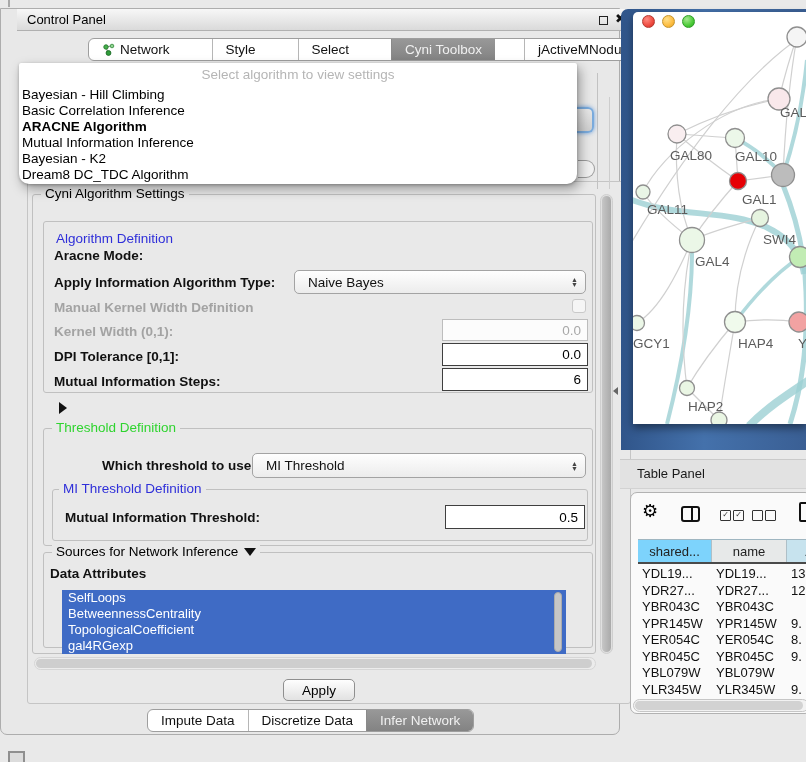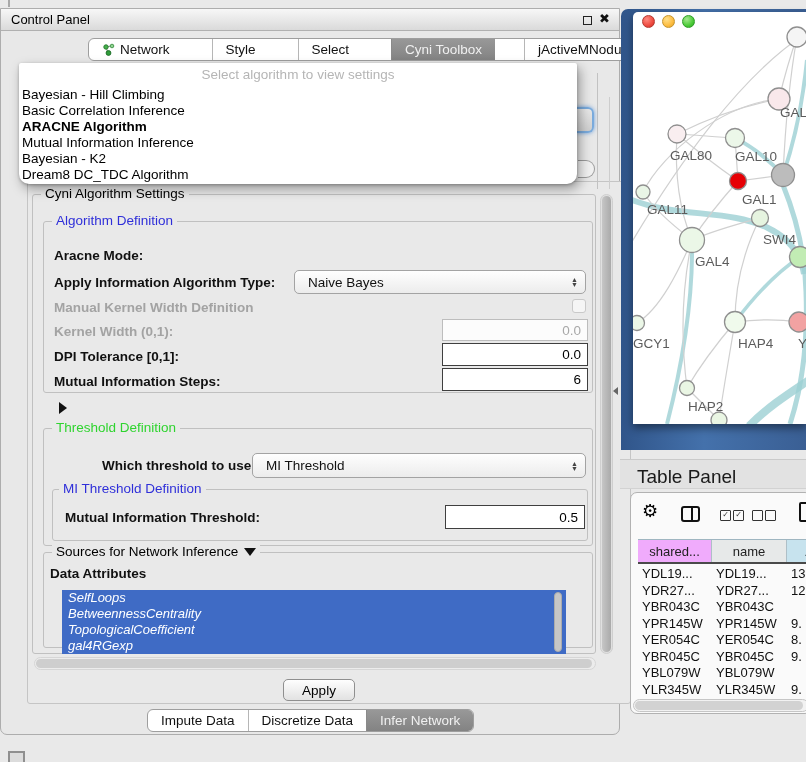--- a/index.html
+++ b/index.html
@@ -11,21 +11,21 @@
   }
   .abs{position:absolute;box-sizing:border-box;}
 
   
   #control-panel{
     left:0;top:8px;width:620px;height:727px;
     background:#e8e8e8;border:1px solid #adadad;
     border-radius:0 0 7px 7px;
   }
   #cp-titlebar{
-    left:0;top:0;width:100%;height:22px;
+    left:16px;top:0;width:100%;height:22px;
     background:linear-gradient(#f7f7f7,#dadada);
     border-bottom:1px solid #b0b0b0;
   }
   #cp-title{left:10px;top:3px;font-size:13px;color:#000;}
   #cp-float{right:27px;top:7px;width:9px;height:9px;border:1.5px solid #222;background:transparent;}
   #cp-close{right:9px;top:2px;font-size:13px;font-weight:bold;color:#111;}
 
   
   .seg-tabs{
     display:flex;background:#fff;border:1px solid #9e9e9e;border-radius:6px;
@@ -77,21 +77,21 @@
   .field.en{border:1.5px solid #3f3f3f;color:#000;}
   .field.dis{border:1px solid #bdbdbd;color:#a8a8a8;background:#fcfcfc;}
 
   #manual-checkbox{left:528px;top:77px;width:14px;height:14px;border:1.5px solid #c9c9c9;border-radius:3px;background:#f5f5f5;}
 
   #v-scroll{left:572px;top:12px;width:13px;height:460px;background:#e0e0e0;border:1px solid #cfcfcf;border-radius:7px;}
   #v-scroll-thumb{left:1px;top:1px;width:9px;height:456px;background:linear-gradient(90deg,#c6c6c6,#aaaaaa);border-radius:6px;}
   #h-scroll{left:6px;top:475px;width:562px;height:13px;background:#ececec;border:1px solid #d6d6d6;border-radius:7px;}
   #h-scroll-thumb{left:1px;top:1px;width:556px;height:9px;background:#cecece;border-radius:6px;}
 
-  #attr-list{left:18px;top:37px;width:504px;height:64px;overflow:hidden;font-style:italic;}
+  #attr-list{left:18px;top:37px;width:504px;height:64px;overflow:hidden;}
   .attr-item{height:16px;line-height:16px;padding-left:6px;font-size:13px;color:#fff;}
   #attr-scroll{left:510px;top:39px;width:8px;height:60px;background:#c6c6c6;border:1px solid #ababab;border-radius:5px;}
 
   #apply-btn{left:255px;top:497px;width:72px;height:22px;
     background:linear-gradient(#fefefe,#e2e2e2);border:1px solid #8f8f8f;border-radius:5px;
     font-size:13.5px;color:#000;display:flex;align-items:center;justify-content:center;}
 
   
   .tri-right{display:inline-block;width:0;height:0;border-left:8px solid #111;
     border-top:6px solid transparent;border-bottom:6px solid transparent;vertical-align:middle;margin-left:8px;}
@@ -109,21 +109,21 @@
   #light-yellow{left:29px;top:3px;background:radial-gradient(circle at 35% 30%,#ffe08a,#fdbc40 60%,#dd9f27);border:1px solid #c6952c;}
   #light-green{left:49px;top:3px;background:radial-gradient(circle at 35% 30%,#a5e88f,#4ccb38 60%,#2ba222);border:1px solid #2f9e27;}
   #net-svg{position:absolute;left:0;top:0;}
 
   #splitter-arrow{left:613px;top:387px;width:0;height:0;border-right:5px solid #666;
     border-top:4px solid transparent;border-bottom:4px solid transparent;}
 
   
   #table-panel-bar{left:620px;top:459px;width:186px;height:30px;background:#e2e2e2;
     border-top:1px solid #cacaca;border-bottom:1px solid #d2d2d2;}
-  #table-panel-title{left:17px;top:6px;font-size:19px;color:#1a1a1a;}
+  #table-panel-title{left:17px;top:6px;font-size:13px;color:#1a1a1a;}
   #table-container{left:630px;top:492px;width:182px;height:222px;background:#fafafa;
     border:1px solid #b2b2b2;border-radius:7px;overflow:hidden;}
   #tp-gear{left:11px;top:9px;font-size:18px;color:#000;line-height:18px;}
   #tp-split{left:50px;top:13px;width:19px;height:16px;border:2px solid #111;border-radius:3px;}
   #tp-split-mid{left:7.5px;top:0;width:2px;height:12px;background:#111;}
   .cb{position:absolute;width:9px;height:9px;border:1.5px solid #333;border-radius:1px;font-size:8px;line-height:8px;color:#333;text-align:center;}
   #tp-partial{left:168px;top:9px;width:16px;height:20px;border:2px solid #111;border-radius:2px;}
   #tbl-head{left:7px;top:46px;height:25px;display:flex;border-top:1px solid #9fb6c1;border-bottom:2px solid #4a4a4a;}
   .th{box-sizing:border-box;border-right:1px solid #aebfc7;font-size:13px;color:#222;
     display:flex;align-items:center;justify-content:center;overflow:hidden;white-space:nowrap;}
@@ -188,21 +188,21 @@
         <div class="algo-item">Bayesian - K2</div>
         <div class="algo-item">Dream8 DC_TDC Algorithm</div>
       </div>
   </div>
 
   <div class="abs" id="settings-frame">
     <div class="groupbox" id="cyni-group" style="left:4px;top:12px;width:564px;height:460px;">
       <span class="legend">Cyni Algorithm Settings</span>
 
       <div class="groupbox" id="alg-group" style="left:10px;top:26px;width:550px;height:172px;">
-        <span class="legend" style="color:#2f2fd9;">Algorithm Definition</span>
+        <span class="legend" style="color:#2f2fd9;margin-top:18px;">Algorithm Definition</span>
 
         <span class="lbl b" style="left:10px;top:26px;">Aracne Mode:</span>
 
         <span class="lbl b" style="left:10px;top:53px;">Apply Information Algorithm Type:</span>
         <div class="combo" style="left:250px;top:48px;width:292px;height:24px;">
           <span>Naive Bayes</span>
           <span class="arrows">▲<br>▼</span>
         </div>
 
         <span class="lbl b gray" style="left:10px;top:78px;">Manual Kernel Width Definition</span>
@@ -357,21 +357,21 @@
   <div class="abs" id="tp-split">
     <div class="abs" id="tp-split-mid"></div>
   </div>
   <span class="cb" style="left:89px;top:17px;">✓</span>
   <span class="cb" style="left:102px;top:17px;">✓</span>
   <span class="cb" style="left:121px;top:17px;"></span>
   <span class="cb" style="left:134px;top:17px;"></span>
   <div class="abs" id="tp-partial"></div>
 
   <div class="abs" id="tbl-head">
-      <div class="th" style="width: 74px; background: #f0abfc;">shared...</div>
+      <div class="th" style="width: 74px; background: #7dd3fc;">shared...</div>
       <div class="th" style="width: 75px; background: rgb(231, 233, 233);">name</div>
       <div class="th" style="width: 46px; background: rgb(199, 227, 238);">A</div>
     </div>
   <div class="abs" id="tbl-body">
       <div class="tr">
         <div class="td" style="width: 74px;">YDL19...</div>
         <div class="td" style="width: 75px;">YDL19...</div>
         <div class="td" style="width: 46px;">13</div>
       </div>
       <div class="tr">

